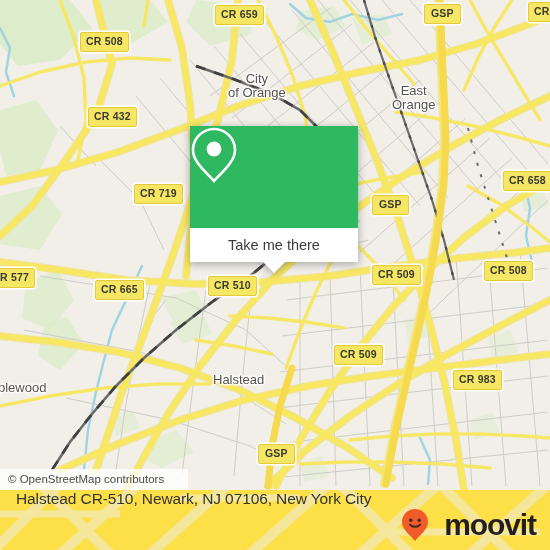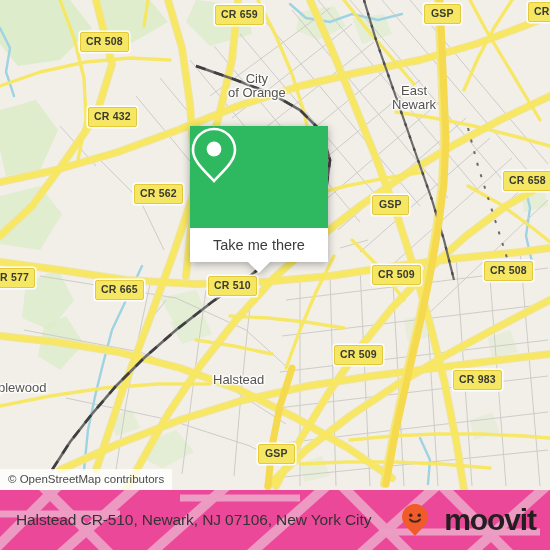--- a/index.html
+++ b/index.html
@@ -46,21 +46,21 @@
     white-space: nowrap;
     text-shadow:
       1px 0 2px #fff, -1px 0 2px #fff, 0 1px 2px #fff, 0 -1px 2px #fff,
       1px 1px 2px #fff, -1px -1px 2px #fff, 1px -1px 2px #fff, -1px 1px 2px #fff;
   }
 
   
   #popup {
     position: absolute;
     left: 190px; top: 126px;
-    width: 138px;
+    width: 168px;
     filter: drop-shadow(0 2px 4px rgba(0,0,0,0.32));
   }
   #popup .pop-head {
     height: 102px;
     background: #2eb85f;
     display: flex; align-items: center; justify-content: center;
   }
   #popup .pop-foot {
     height: 34px;
     background: #ffffff;
@@ -75,36 +75,37 @@
     margin-left: -11px;
     border-left: 11px solid transparent;
     border-right: 11px solid transparent;
     border-top: 11px solid #ffffff;
   }
 
   
   #attrib {
     position: absolute;
     left: 0; bottom: 0;
-    padding: 4px 8px 5px 8px;
+    padding: 4px 24px 5px 8px;
     background: rgba(255,255,255,0.78);
     color: #4a4a4a;
     font-size: 11.5px;
     white-space: nowrap;
   }
 
   
   #footer {
     position: absolute;
     left: 0; top: 490px;
     width: 550px; height: 60px;
-    background: #ec4899;
-    display: flex; align-items: center;
+    background: #fde047;
+    display: flex; align-items: flex-start;
     padding: 0 14px 0 16px;
     overflow: hidden;
+    flex-direction: column;
   }
   #footer .wm {
     position: absolute; left: 0; top: -6px;
     width: 550px; height: 70px;
     opacity: 0.5; pointer-events: none;
   }
   #addr {
     position: relative;
     color: #333333;
     font-size: 15.5px;
@@ -287,35 +288,35 @@
         <path d="M268,486 L272,446 L280,406 L292,368"></path>
       </g>
     </svg>
 
     <div class="place" style="left:228px;top:72px;">
       <div>City</div>
       <div>of Orange</div>
     </div>
     <div class="place" style="left:392px;top:84px;">
       <div>East</div>
-      <div>Newark</div>
+      <div>Orange</div>
     </div>
     <div class="place" style="left:213px;top:373px;">
       <div>Halstead</div>
     </div>
     <div class="place" style="left:-2px;top:381px;">
       <div>plewood</div>
     </div>
 
     <div class="shield" style="left:190px;top:5px;margin-left:25px;">CR 659</div>
     <div class="shield gsp" style="left:424px;top:4px;">GSP</div>
     <div class="shield" style="left:528px;top:2px;">CR</div>
     <div class="shield" style="left:80px;top:32px;">CR 508</div>
     <div class="shield" style="left:88px;top:107px;">CR 432</div>
-    <div class="shield" style="left:134px;top:184px;">CR 562</div>
+    <div class="shield" style="left:134px;top:184px;">CR 719</div>
     <div class="shield" style="left:503px;top:171px;">CR 658</div>
     <div class="shield gsp" style="left:372px;top:195px;">GSP</div>
     <div class="shield" style="left:-6px;top:268px;">R 577</div>
     <div class="shield" style="left:95px;top:280px;">CR 665</div>
     <div class="shield" style="left:208px;top:276px;">CR 510</div>
     <div class="shield" style="left:372px;top:265px;">CR 509</div>
     <div class="shield" style="left:484px;top:261px;">CR 508</div>
     <div class="shield" style="left:334px;top:345px;">CR 509</div>
     <div class="shield" style="left:453px;top:370px;">CR 983</div>
     <div class="shield gsp" style="left:258px;top:444px;">GSP</div>

